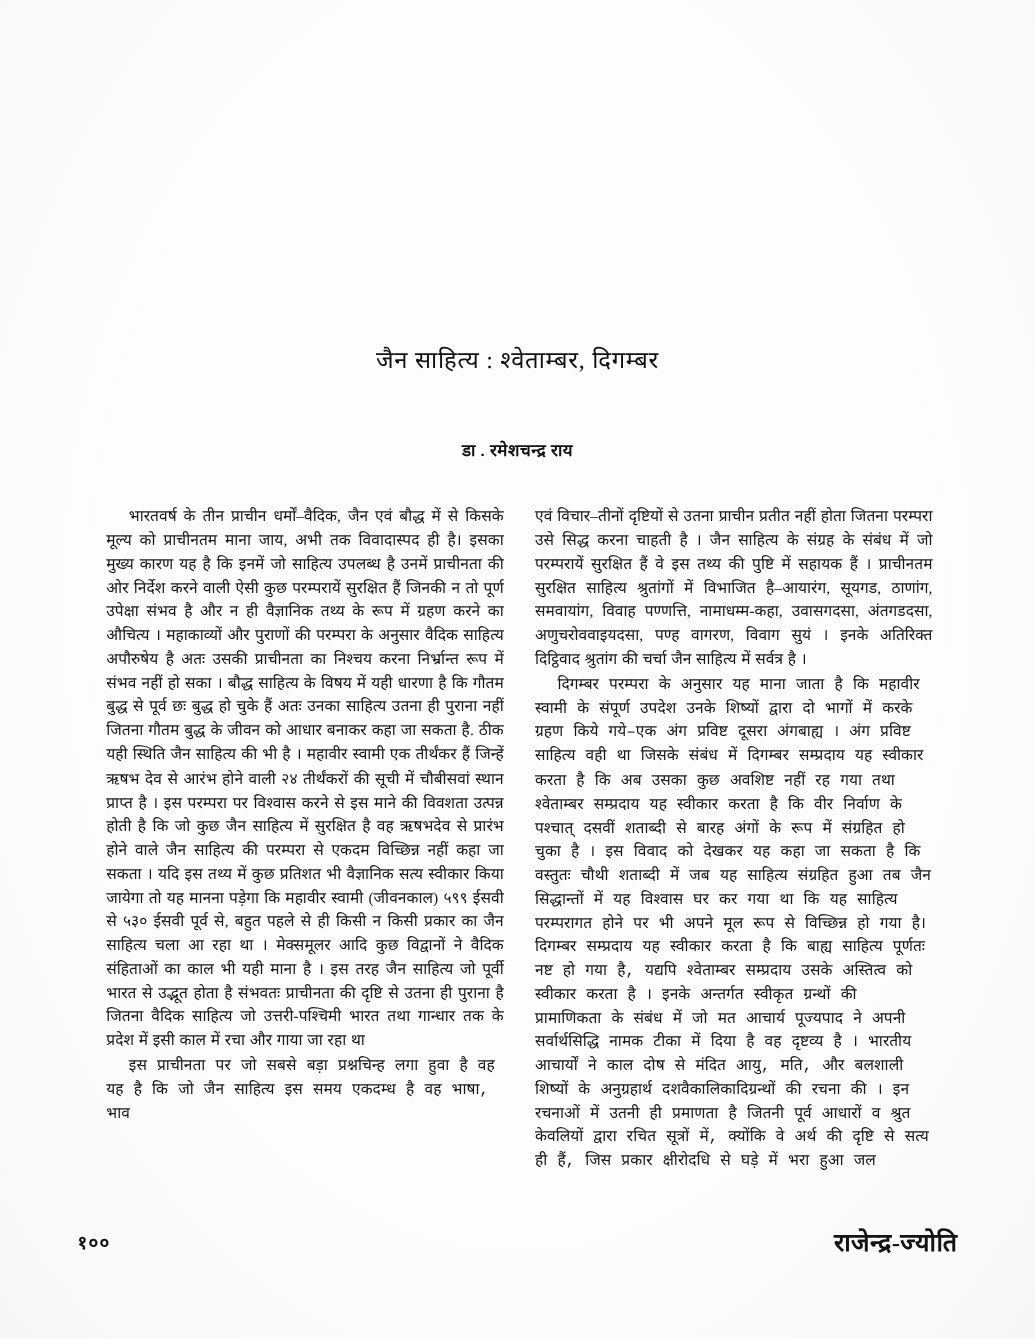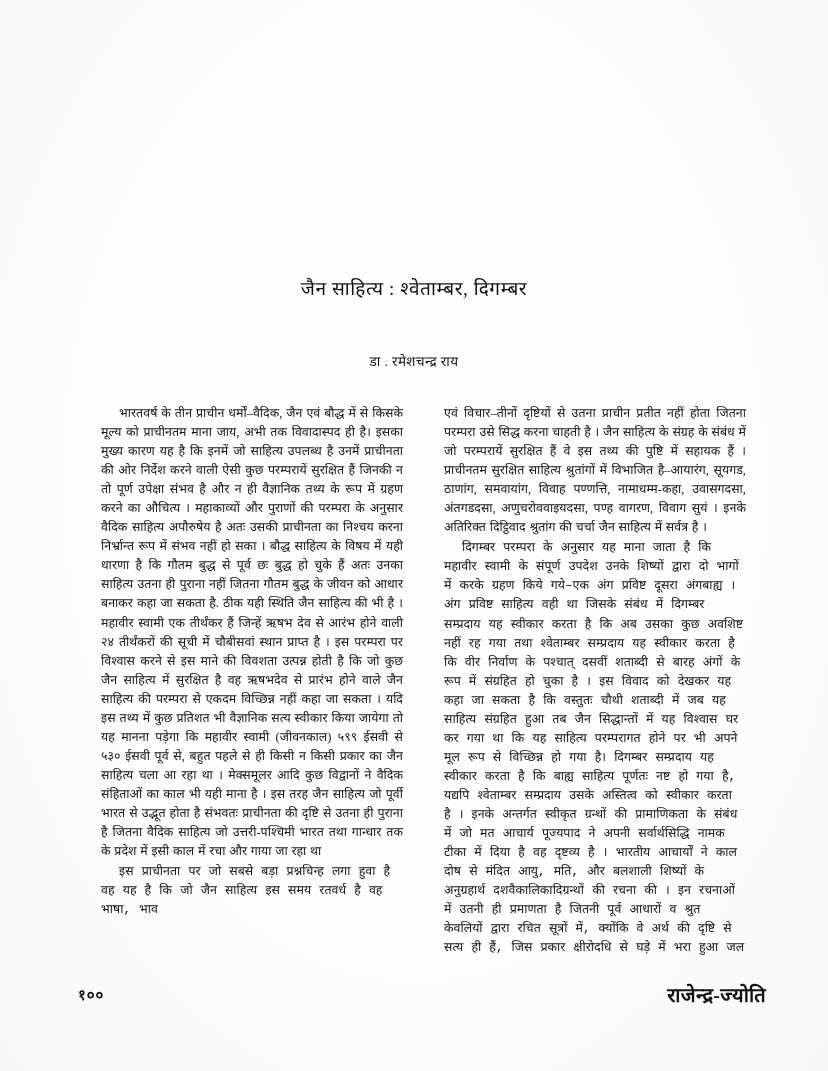--- a/index.html
+++ b/index.html
@@ -56,41 +56,41 @@
   .author-block {
     position: absolute;
     left: 0;
     top: 352px;
     width: 828px;
     text-align: center;
   }
   .author-name {
     font-size: 13.5px;
     line-height: 18px;
-    font-weight: 400;
+    font-weight: 700;
     letter-spacing: 0.4px;
     color: #131313;
     margin-top: 36px;
   }
 
   
   .columns {
     position: absolute;
     left: 85px;
     top: 404px;
     width: 661px;
     height: 570px;
     display: flex;
     justify-content: space-between;
   }
   .column {
     width: 318px;
   }
   .para {
-    margin: 0 0 2px 16px;
+    margin: 0 0 2px 0;
     font-size: 12.4px;
     line-height: 19.05px;
     text-align: justify;
     text-justify: inter-word;
     color: #161616;
     letter-spacing: 0.05px;
     word-spacing: 0.6px;
   }
   .para.indent::first-line { }
   .para.indent {
@@ -104,21 +104,20 @@
   
   .page-number {
     position: absolute;
     left: 62px;
     top: 986px;
     font-size: 15px;
     line-height: 18px;
     font-weight: 700;
     letter-spacing: 1px;
     color: #141414;
-    margin-left: 16px;
   }
   .journal-name {
     position: absolute;
     right: 62px;
     top: 986px;
     font-size: 20px;
     line-height: 18px;
     font-weight: 700;
     letter-spacing: 0.3px;
     color: #141414;
@@ -166,21 +165,21 @@
   </div>
 
   <div class="author-block">
     <span class="author-name">डा . रमेशचन्द्र राय</span>
   </div>
 
   <div class="columns">
 
     <div class="column">
       <p class="para indent">भारतवर्ष के तीन प्राचीन धर्मों–वैदिक, जैन एवं बौद्ध में से किसके मूल्य को प्राचीनतम माना जाय, अभी तक विवादास्पद ही है। इसका मुख्य कारण यह है कि इनमें जो साहित्य उपलब्ध है उनमें प्राचीनता की ओर निर्देश करने वाली ऐसी कुछ परम्परायें सुरक्षित हैं जिनकी न तो पूर्ण उपेक्षा संभव है और न ही वैज्ञानिक तथ्य के रूप में ग्रहण करने का औचित्य । महाकाव्यों और पुराणों की परम्परा के अनुसार वैदिक साहित्य अपौरुषेय है अतः उसकी प्राचीनता का निश्चय करना निर्भ्रान्त रूप में संभव नहीं हो सका । बौद्ध साहित्य के विषय में यही धारणा है कि गौतम बुद्ध से पूर्व छः बुद्ध हो चुके हैं अतः उनका साहित्य उतना ही पुराना नहीं जितना गौतम बुद्ध के जीवन को आधार बनाकर कहा जा सकता है. ठीक यही स्थिति जैन साहित्य की भी है । महावीर स्वामी एक तीर्थंकर हैं जिन्हें ऋषभ देव से आरंभ होने वाली २४ तीर्थंकरों की सूची में चौबीसवां स्थान प्राप्त है । इस परम्परा पर विश्वास करने से इस माने की विवशता उत्पन्न होती है कि जो कुछ जैन साहित्य में सुरक्षित है वह ऋषभदेव से प्रारंभ होने वाले जैन साहित्य की परम्परा से एकदम विच्छिन्न नहीं कहा जा सकता । यदि इस तथ्य में कुछ प्रतिशत भी वैज्ञानिक सत्य स्वीकार किया जायेगा तो यह मानना पड़ेगा कि महावीर स्वामी (जीवनकाल) ५९९ ईसवी से ५३० ईसवी पूर्व से, बहुत पहले से ही किसी न किसी प्रकार का जैन साहित्य चला आ रहा था । मेक्समूलर आदि कुछ विद्वानों ने वैदिक संहिताओं का काल भी यही माना है । इस तरह जैन साहित्य जो पूर्वी भारत से उद्भूत होता है संभवतः प्राचीनता की दृष्टि से उतना ही पुराना है जितना वैदिक साहित्य जो उत्तरी-पश्चिमी भारत तथा गान्धार तक के प्रदेश में इसी काल में रचा और गाया जा रहा था</p>
-      <p class="para indent last-open">इस प्राचीनता पर जो सबसे बड़ा प्रश्नचिन्ह लगा हुवा है वह यह है कि जो जैन साहित्य इस समय रतवर्ध है वह भाषा, भाव</p>
+      <p class="para indent last-open">इस प्राचीनता पर जो सबसे बड़ा प्रश्नचिन्ह लगा हुवा है वह यह है कि जो जैन साहित्य इस समय एकदम्ध है वह भाषा, भाव</p>
     </div>
 
     <div class="column">
       <p class="para">एवं विचार–तीनों दृष्टियों से उतना प्राचीन प्रतीत नहीं होता जितना परम्परा उसे सिद्ध करना चाहती है । जैन साहित्य के संग्रह के संबंध में जो परम्परायें सुरक्षित हैं वे इस तथ्य की पुष्टि में सहायक हैं । प्राचीनतम सुरक्षित साहित्य श्रुतांगों में विभाजित है–आयारंग, सूयगड, ठाणांग, समवायांग, विवाह पण्णत्ति, नामाधम्म-कहा, उवासगदसा, अंतगडदसा, अणुचरोववाइयदसा, पण्ह वागरण, विवाग सुयं । इनके अतिरिक्त दिट्ठिवाद श्रुतांग की चर्चा जैन साहित्य में सर्वत्र है ।</p>
       <p class="para indent last-open">दिगम्बर परम्परा के अनुसार यह माना जाता है कि महावीर स्वामी के संपूर्ण उपदेश उनके शिष्यों द्वारा दो भागों में करके ग्रहण किये गये–एक अंग प्रविष्ट दूसरा अंगबाह्य । अंग प्रविष्ट साहित्य वही था जिसके संबंध में दिगम्बर सम्प्रदाय यह स्वीकार करता है कि अब उसका कुछ अवशिष्ट नहीं रह गया तथा श्वेताम्बर सम्प्रदाय यह स्वीकार करता है कि वीर निर्वाण के पश्चात् दसवीं शताब्दी से बारह अंगों के रूप में संग्रहित हो चुका है । इस विवाद को देखकर यह कहा जा सकता है कि वस्तुतः चौथी शताब्दी में जब यह साहित्य संग्रहित हुआ तब जैन सिद्धान्तों में यह विश्वास घर कर गया था कि यह साहित्य परम्परागत होने पर भी अपने मूल रूप से विच्छिन्न हो गया है। दिगम्बर सम्प्रदाय यह स्वीकार करता है कि बाह्य साहित्य पूर्णतः नष्ट हो गया है, यद्यपि श्वेताम्बर सम्प्रदाय उसके अस्तित्व को स्वीकार करता है । इनके अन्तर्गत स्वीकृत ग्रन्थों की प्रामाणिकता के संबंध में जो मत आचार्य पूज्यपाद ने अपनी सर्वार्थसिद्धि नामक टीका में दिया है वह दृष्टव्य है । भारतीय आचार्यों ने काल दोष से मंदित आयु, मति, और बलशाली शिष्यों के अनुग्रहार्थ दशवैकालिकादिग्रन्थों की रचना की । इन रचनाओं में उतनी ही प्रमाणता है जितनी पूर्व आधारों व श्रुत केवलियों द्वारा रचित सूत्रों में, क्योंकि वे अर्थ की दृष्टि से सत्य ही हैं, जिस प्रकार क्षीरोदधि से घड़े में भरा हुआ जल</p>
     </div>
 
   </div>
 
   <div class="page-number">१००</div>

